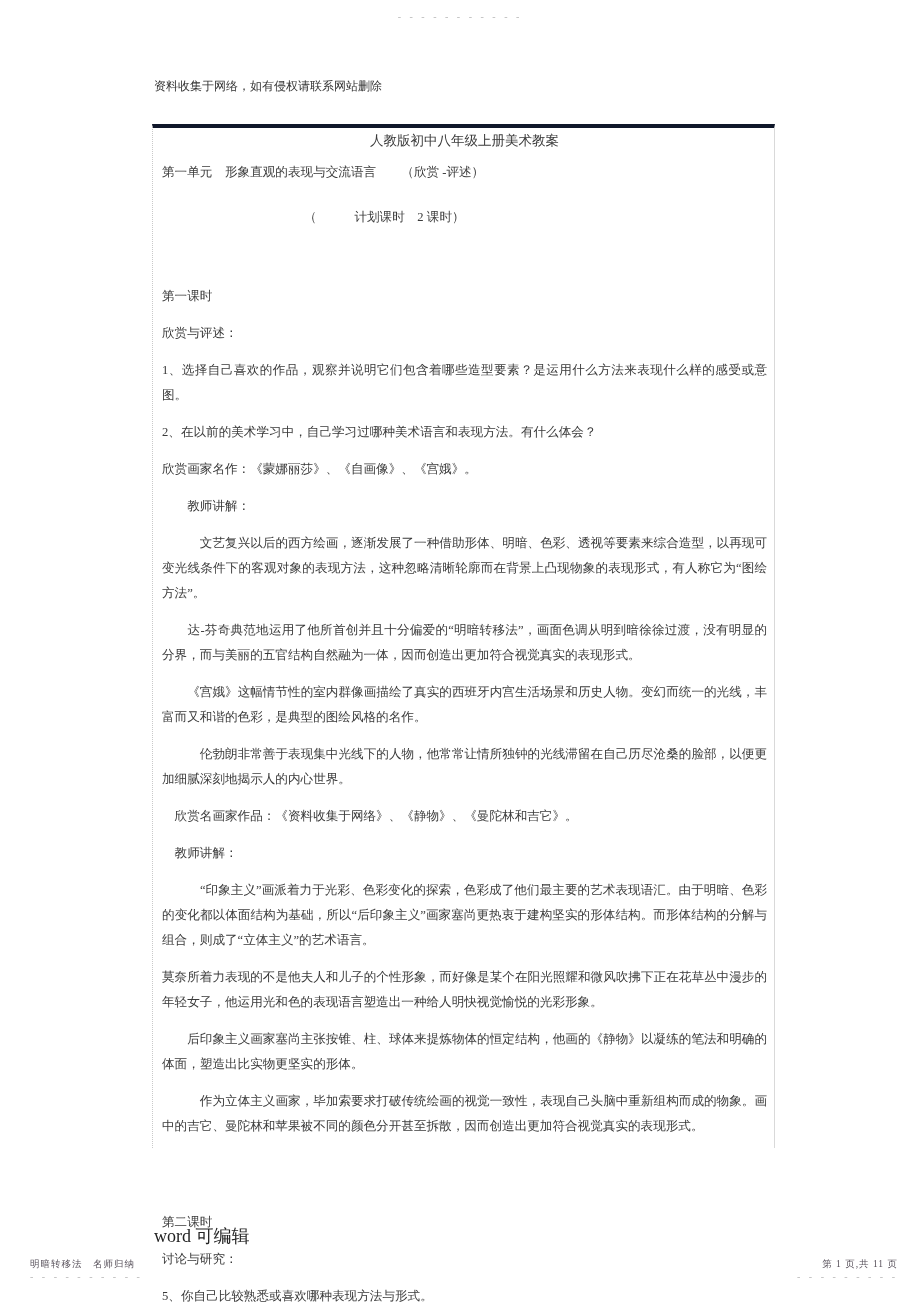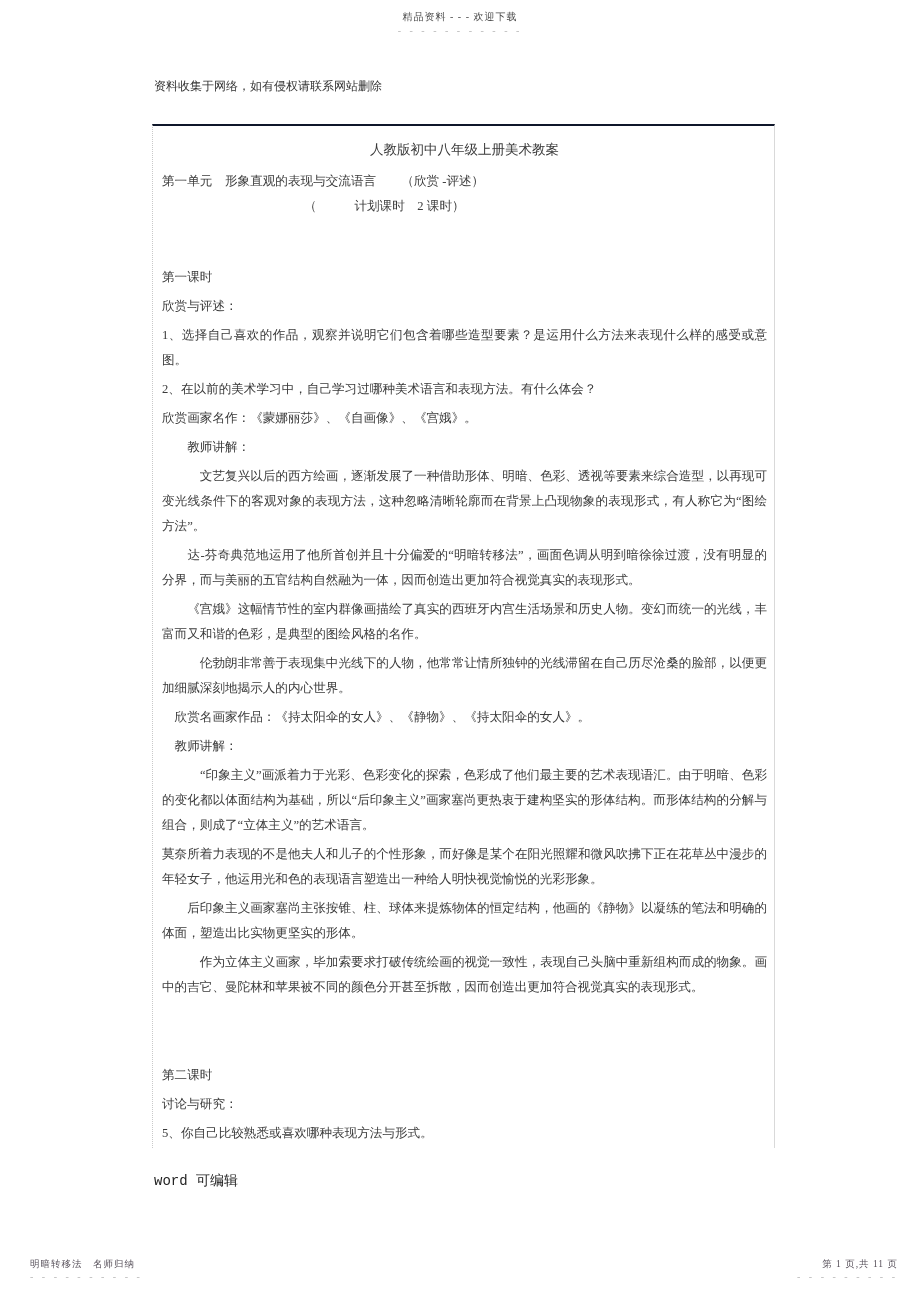--- a/index.html
+++ b/index.html
@@ -48,58 +48,58 @@
   }
 
   
   .docbox {
     position: absolute;
     left: 152px;
     top: 124px;
     width: 623px;
     height: 1024px;
     box-sizing: border-box;
-    border-top: 2px solid #0f172a;
+    border-top: 4px solid #0f172a;
     border-right: 1px solid #d9d9d9;
     border-left: 1px dotted #c9c9c9;
-    padding: 11px 7px 0 9px;
+    padding: 0 7px 0 9px;
     font-size: 12.6px;
     line-height: 25px;
   }
   .doc-title {
     text-align: center;
     font-size: 13.5px;
     margin-bottom: 7px;
     white-space: pre-wrap;
   }
   .unit-heading {
-    margin-bottom: 0;
+    margin-bottom: 20px;
     white-space: pre-wrap;
   }
   .plan-line {
     padding-left: 142px;
     margin-bottom: 16px;
     white-space: pre-wrap;
   }
   .para {
-    margin: 4px 0 4px 0;
+    margin: 12px 0 4px 0;
     white-space: pre-wrap;
     text-align: justify;
   }
   .spacer-sm { height: 26px; }
   .spacer-lg { height: 55px; }
 
   
   .word-note {
     position: absolute;
     left: 154px;
-    top: 1172px;
-    font-size: 14px;
+    top: 1224px;
+    font-size: 18px;
     color: #222222;
-    font-family: Liberation Mono, monospace;
+    font-family: Liberation Serif, serif;
   }
 
   
   .pf-left {
     position: absolute;
     left: 30px;
     top: 1258px;
     font-size: 9.5px;
     color: #57505a;
   }
@@ -111,21 +111,20 @@
     font-size: 9.5px;
     color: #57505a;
     text-align: right;
   }
   .pf-right .pf-text { letter-spacing: 1px; }
 </style>
 </head>
 <body>
 
 <div class="watermark">
-  <div class="wm-text">精品资料 - - - 欢迎下载</div>
   <div class="dashrow">- - - - - - - - - - -</div>
 </div>
 
 <div class="notice">资料收集于网络，如有侵权请联系网站删除</div>
 
 <div class="docbox">
   <div class="doc-title">人教版初中八年级上册美术教案</div>
   <div class="unit-heading">第一单元　形象直观的表现与交流语言　　（欣赏 -评述）</div>
   <div class="plan-line">（　　　计划课时　2 课时）</div>
 
@@ -134,21 +133,21 @@
   <div class="para">第一课时</div>
   <div class="para">欣赏与评述：</div>
   <div class="para">1、选择自己喜欢的作品，观察并说明它们包含着哪些造型要素？是运用什么方法来表现什么样的感受或意图。</div>
   <div class="para">2、在以前的美术学习中，自己学习过哪种美术语言和表现方法。有什么体会？</div>
   <div class="para">欣赏画家名作：《蒙娜丽莎》、《自画像》、《宫娥》。</div>
   <div class="para">　　教师讲解：</div>
   <div class="para">　　　文艺复兴以后的西方绘画，逐渐发展了一种借助形体、明暗、色彩、透视等要素来综合造型，以再现可变光线条件下的客观对象的表现方法，这种忽略清晰轮廓而在背景上凸现物象的表现形式，有人称它为“图绘方法”。</div>
   <div class="para">　　达-芬奇典范地运用了他所首创并且十分偏爱的“明暗转移法”，画面色调从明到暗徐徐过渡，没有明显的分界，而与美丽的五官结构自然融为一体，因而创造出更加符合视觉真实的表现形式。</div>
   <div class="para">　　《宫娥》这幅情节性的室内群像画描绘了真实的西班牙内宫生活场景和历史人物。变幻而统一的光线，丰富而又和谐的色彩，是典型的图绘风格的名作。</div>
   <div class="para">　　　伦勃朗非常善于表现集中光线下的人物，他常常让情所独钟的光线滞留在自己历尽沧桑的脸部，以便更加细腻深刻地揭示人的内心世界。</div>
-  <div class="para">　欣赏名画家作品：《持太阳伞的女人》、《静物》、《持太阳伞的女人》。</div>
+  <div class="para">　欣赏名画家作品：《资料收集于网络》、《静物》、《曼陀林和吉它》。</div>
   <div class="para">　教师讲解：</div>
   <div class="para">　　　“印象主义”画派着力于光彩、色彩变化的探索，色彩成了他们最主要的艺术表现语汇。由于明暗、色彩的变化都以体面结构为基础，所以“后印象主义”画家塞尚更热衷于建构坚实的形体结构。而形体结构的分解与组合，则成了“立体主义”的艺术语言。</div>
   <div class="para">莫奈所着力表现的不是他夫人和儿子的个性形象，而好像是某个在阳光照耀和微风吹拂下正在花草丛中漫步的年轻女子，他运用光和色的表现语言塑造出一种给人明快视觉愉悦的光彩形象。</div>
   <div class="para">　　后印象主义画家塞尚主张按锥、柱、球体来提炼物体的恒定结构，他画的《静物》以凝练的笔法和明确的体面，塑造出比实物更坚实的形体。</div>
   <div class="para">　　　作为立体主义画家，毕加索要求打破传统绘画的视觉一致性，表现自己头脑中重新组构而成的物象。画中的吉它、曼陀林和苹果被不同的颜色分开甚至拆散，因而创造出更加符合视觉真实的表现形式。</div>
 
   <div class="spacer-lg"></div>
 
   <div class="para">第二课时</div>
   <div class="para">讨论与研究：</div>

